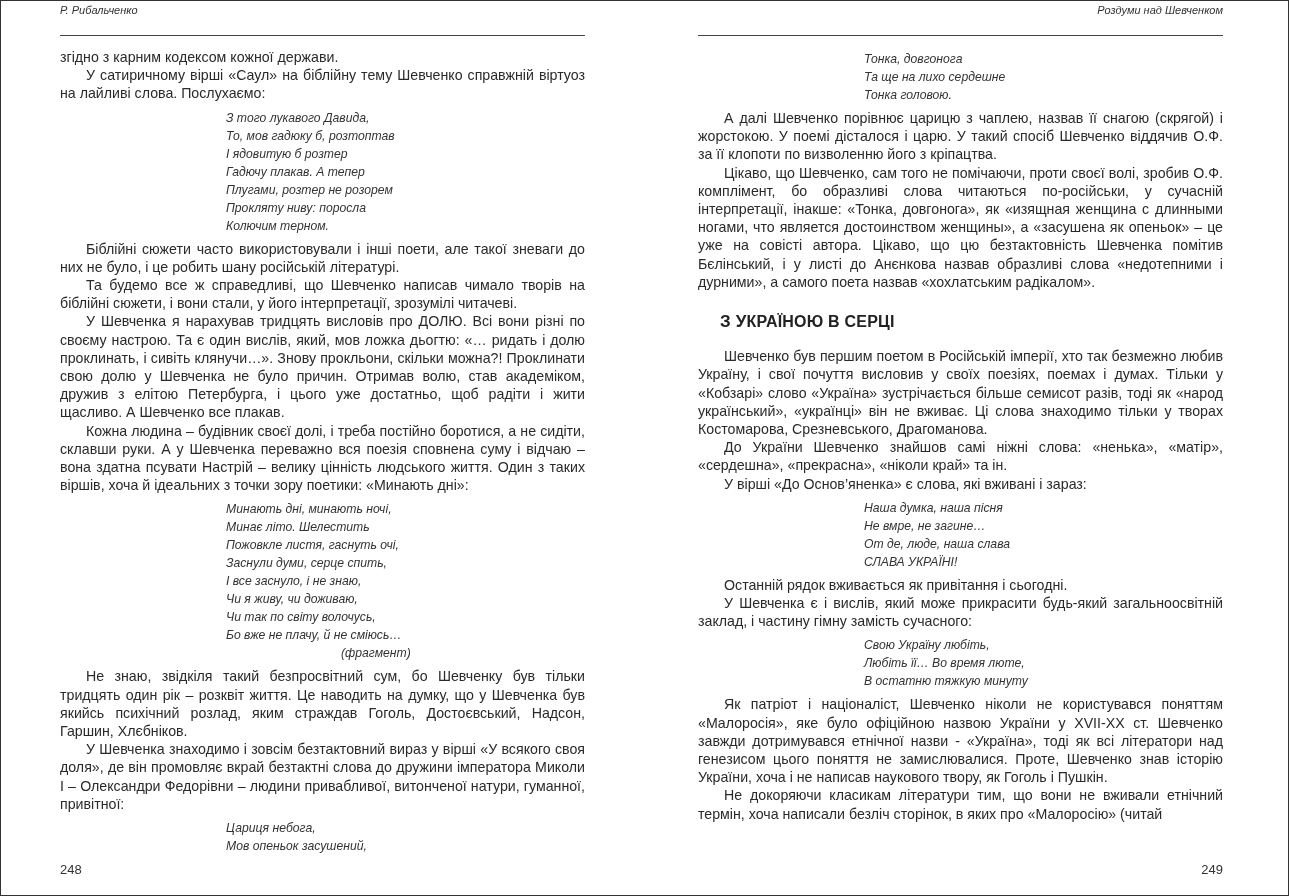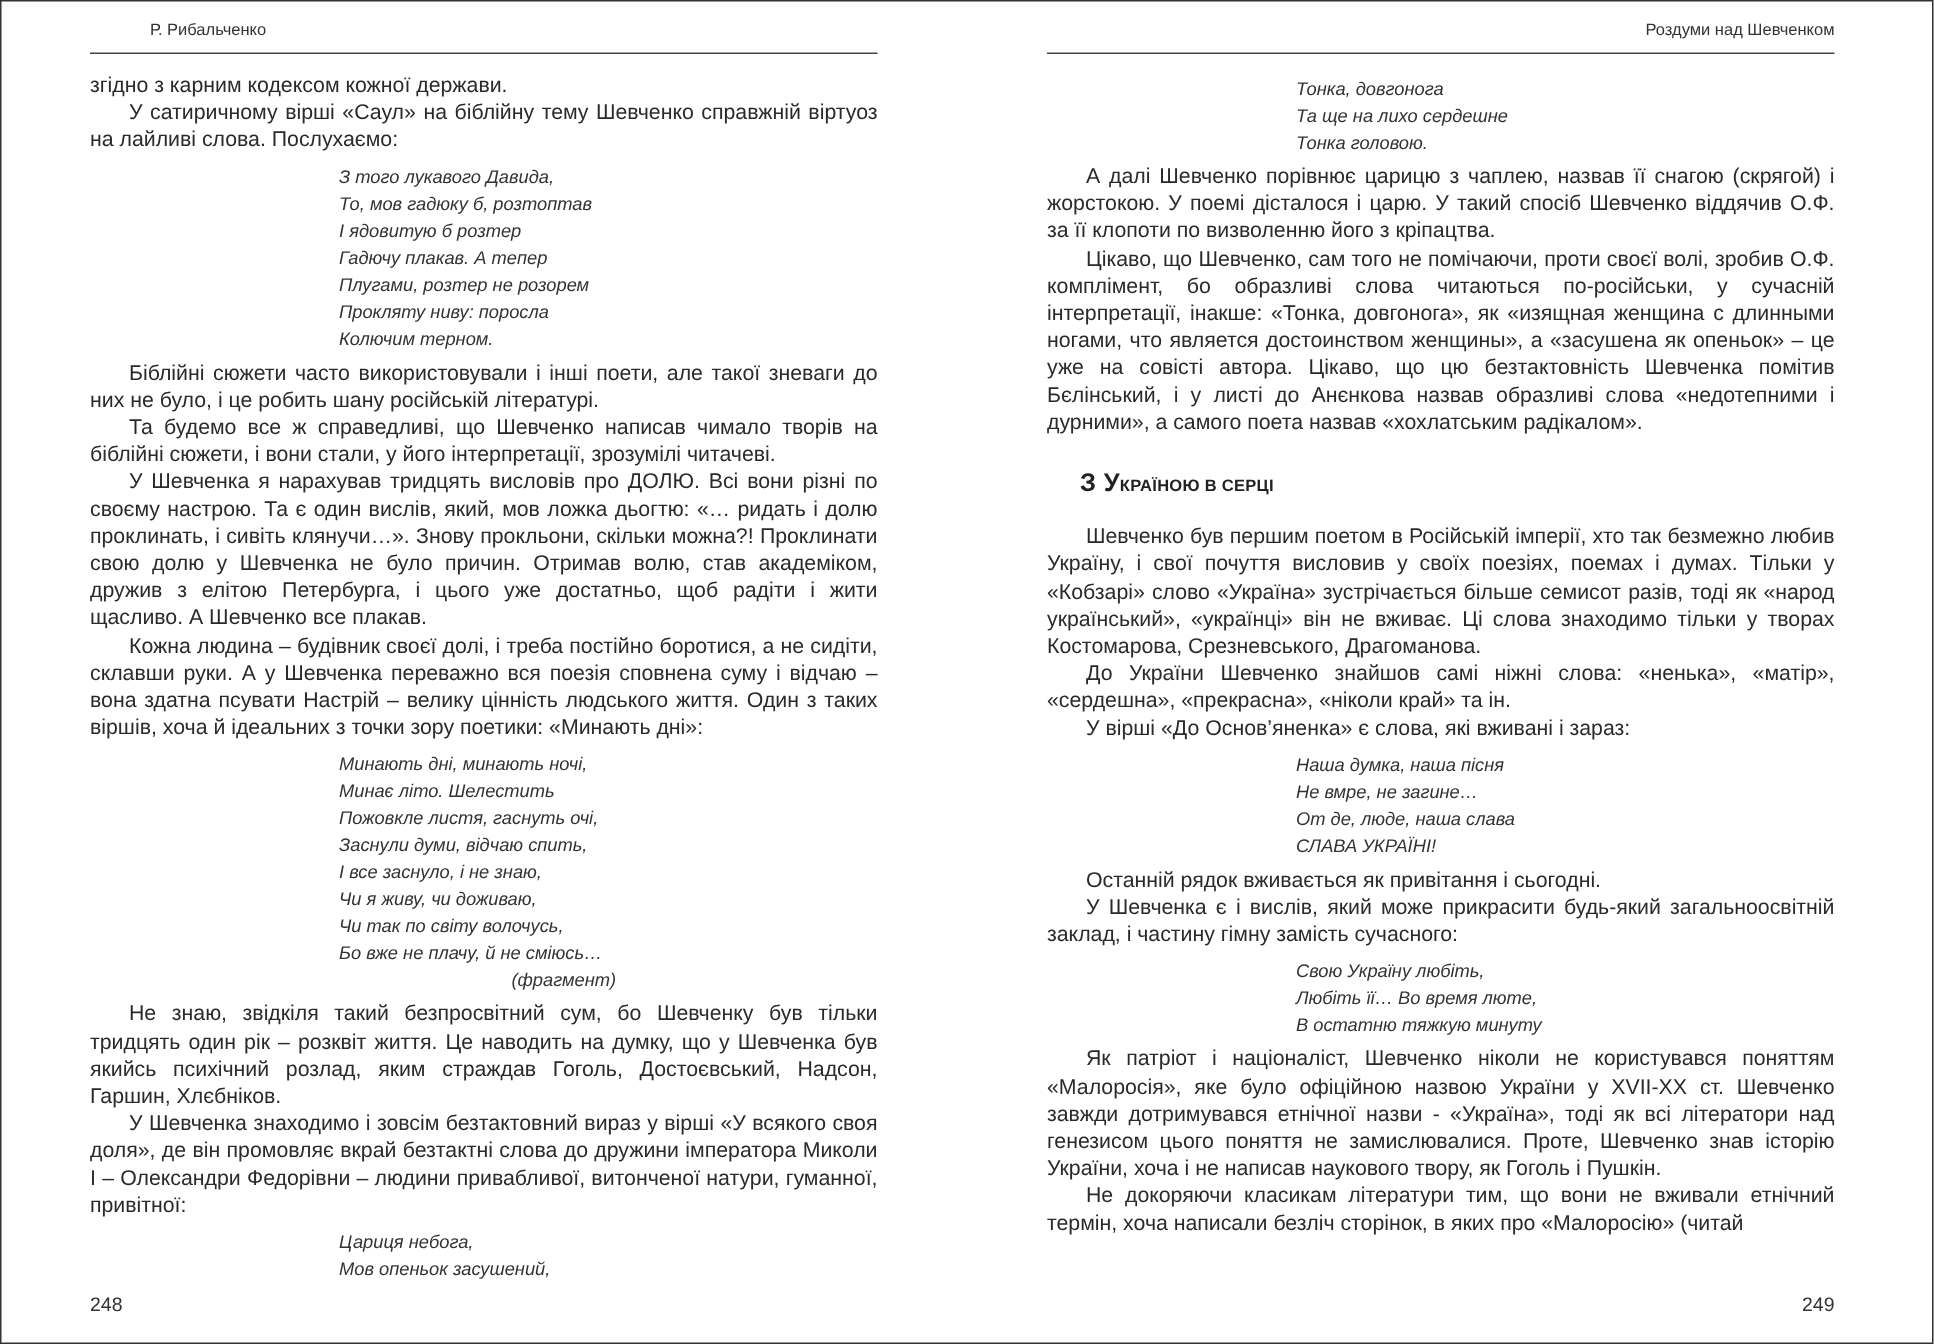--- a/index.html
+++ b/index.html
@@ -5,36 +5,36 @@
   html, body { margin: 0; padding: 0; }
   body {
     width: 1289px; height: 896px; background: #ffffff; position: relative; overflow: hidden;
     font-family: "Liberation Sans", sans-serif; color: #2a2a2a;
   }
   .frame { position: absolute; left: 0; top: 0; width: 1287px; height: 894px; border: 1px solid #333; }
   .page { position: absolute; top: 0; height: 896px; }
   .page.left { left: 60px; width: 525px; }
   .page.right { left: 698px; width: 525px; }
   .running-head {
-    position: absolute; top: 14px; left: 0; right: 0; font-size: 11px; color: #333; margin-left: 40px;
+    position: absolute; top: 4px; left: 0; right: 0; font-size: 11px; font-style: italic; color: #333;
   }
   .page.right .running-head { text-align: right; }
   .head-rule { position: absolute; top: 35px; left: 0; right: 0; height: 1px; background: #444; }
   .body { position: absolute; top: 48px; left: 0; right: 0; font-size: 14.2px; line-height: 18.2px; }
   .p { text-align: justify; margin: 0; }
   .p.indent { text-indent: 26px; }
   .verse { margin: 6px 0 5px 0; font-style: italic; font-size: 12.2px; line-height: 18px; color: #333; }
   .verse.left-v { padding-left: 166px; }
   .verse.right-v { padding-left: 166px; }
   .verse .attr { padding-left: 115px; }
   .heading {
     font-weight: bold; font-size: 17px; margin: 22px 0 16px 22px; letter-spacing: 0.2px;
     font-family: "Liberation Sans", sans-serif; color: #222;
   }
-  .heading .sc { font-size: 11px; }
+  .heading .sc { font-size: 16px; }
   .page-num { position: absolute; top: 862px; font-size: 13px; color: #333; }
   .page.left .page-num { left: 0; }
   .page.right .page-num { right: 0; }
   .top-verse { margin-top: 2px; }
 </style>
 </head>
 <body>
 
 <div class="frame"></div>
 
@@ -54,21 +54,21 @@
       <div>Колючим терном.</div>
     </div>
     <p class="p indent">Біблійні сюжети часто використовували і інші поети, але такої зневаги до них не було, і це робить шану російській літературі.</p>
     <p class="p indent">Та будемо все ж справедливі, що Шевченко написав чимало творів на біблійні сюжети, і вони стали, у його інтерпретації, зрозумілі читачеві.</p>
     <p class="p indent">У Шевченка я нарахував тридцять висловів про ДОЛЮ. Всі вони різні по своєму настрою. Та є один вислів, який, мов ложка дьогтю: «… ридать і долю проклинать, і сивіть клянучи…». Знову прокльони, скільки можна?! Проклинати свою долю у Шевченка не було причин. Отримав волю, став академіком, дружив з елітою Петербурга, і цього уже достатньо, щоб радіти і жити щасливо. А Шевченко все плакав.</p>
     <p class="p indent">Кожна людина – будівник своєї долі, і треба постійно боротися, а не сидіти, склавши руки. А у Шевченка переважно вся поезія сповнена суму і відчаю – вона здатна псувати Настрій – велику цінність людського життя. Один з таких віршів, хоча й ідеальних з точки зору поетики: «Минають дні»:</p>
     <div class="verse left-v">
       <div>Минають дні, минають ночі,</div>
       <div>Минає літо. Шелестить</div>
       <div>Пожовкле листя, гаснуть очі,</div>
-      <div>Заснули думи, відчаю спить,</div>
+      <div>Заснули думи, серце спить,</div>
       <div>І все заснуло, і не знаю,</div>
       <div>Чи я живу, чи доживаю,</div>
       <div>Чи так по світу волочусь,</div>
       <div>Бо вже не плачу, й не сміюсь…</div>
       <div class="attr">(фрагмент)</div>
     </div>
     <p class="p indent">Не знаю, звідкіля такий безпросвітний сум, бо Шевченку був тільки тридцять один рік – розквіт життя. Це наводить на думку, що у Шевченка був якийсь психічний розлад, яким страждав Гоголь, Достоєвський, Надсон, Гаршин, Хлєбніков.</p>
     <p class="p indent">У Шевченка знаходимо і зовсім безтактовний вираз у вірші «У всякого своя доля», де він промовляє вкрай безтактні слова до дружини імператора Миколи І – Олександри Федорівни – людини привабливої, витонченої натури, гуманної, привітної:</p>
     <div class="verse left-v">
       <div>Цариця небога,</div>

